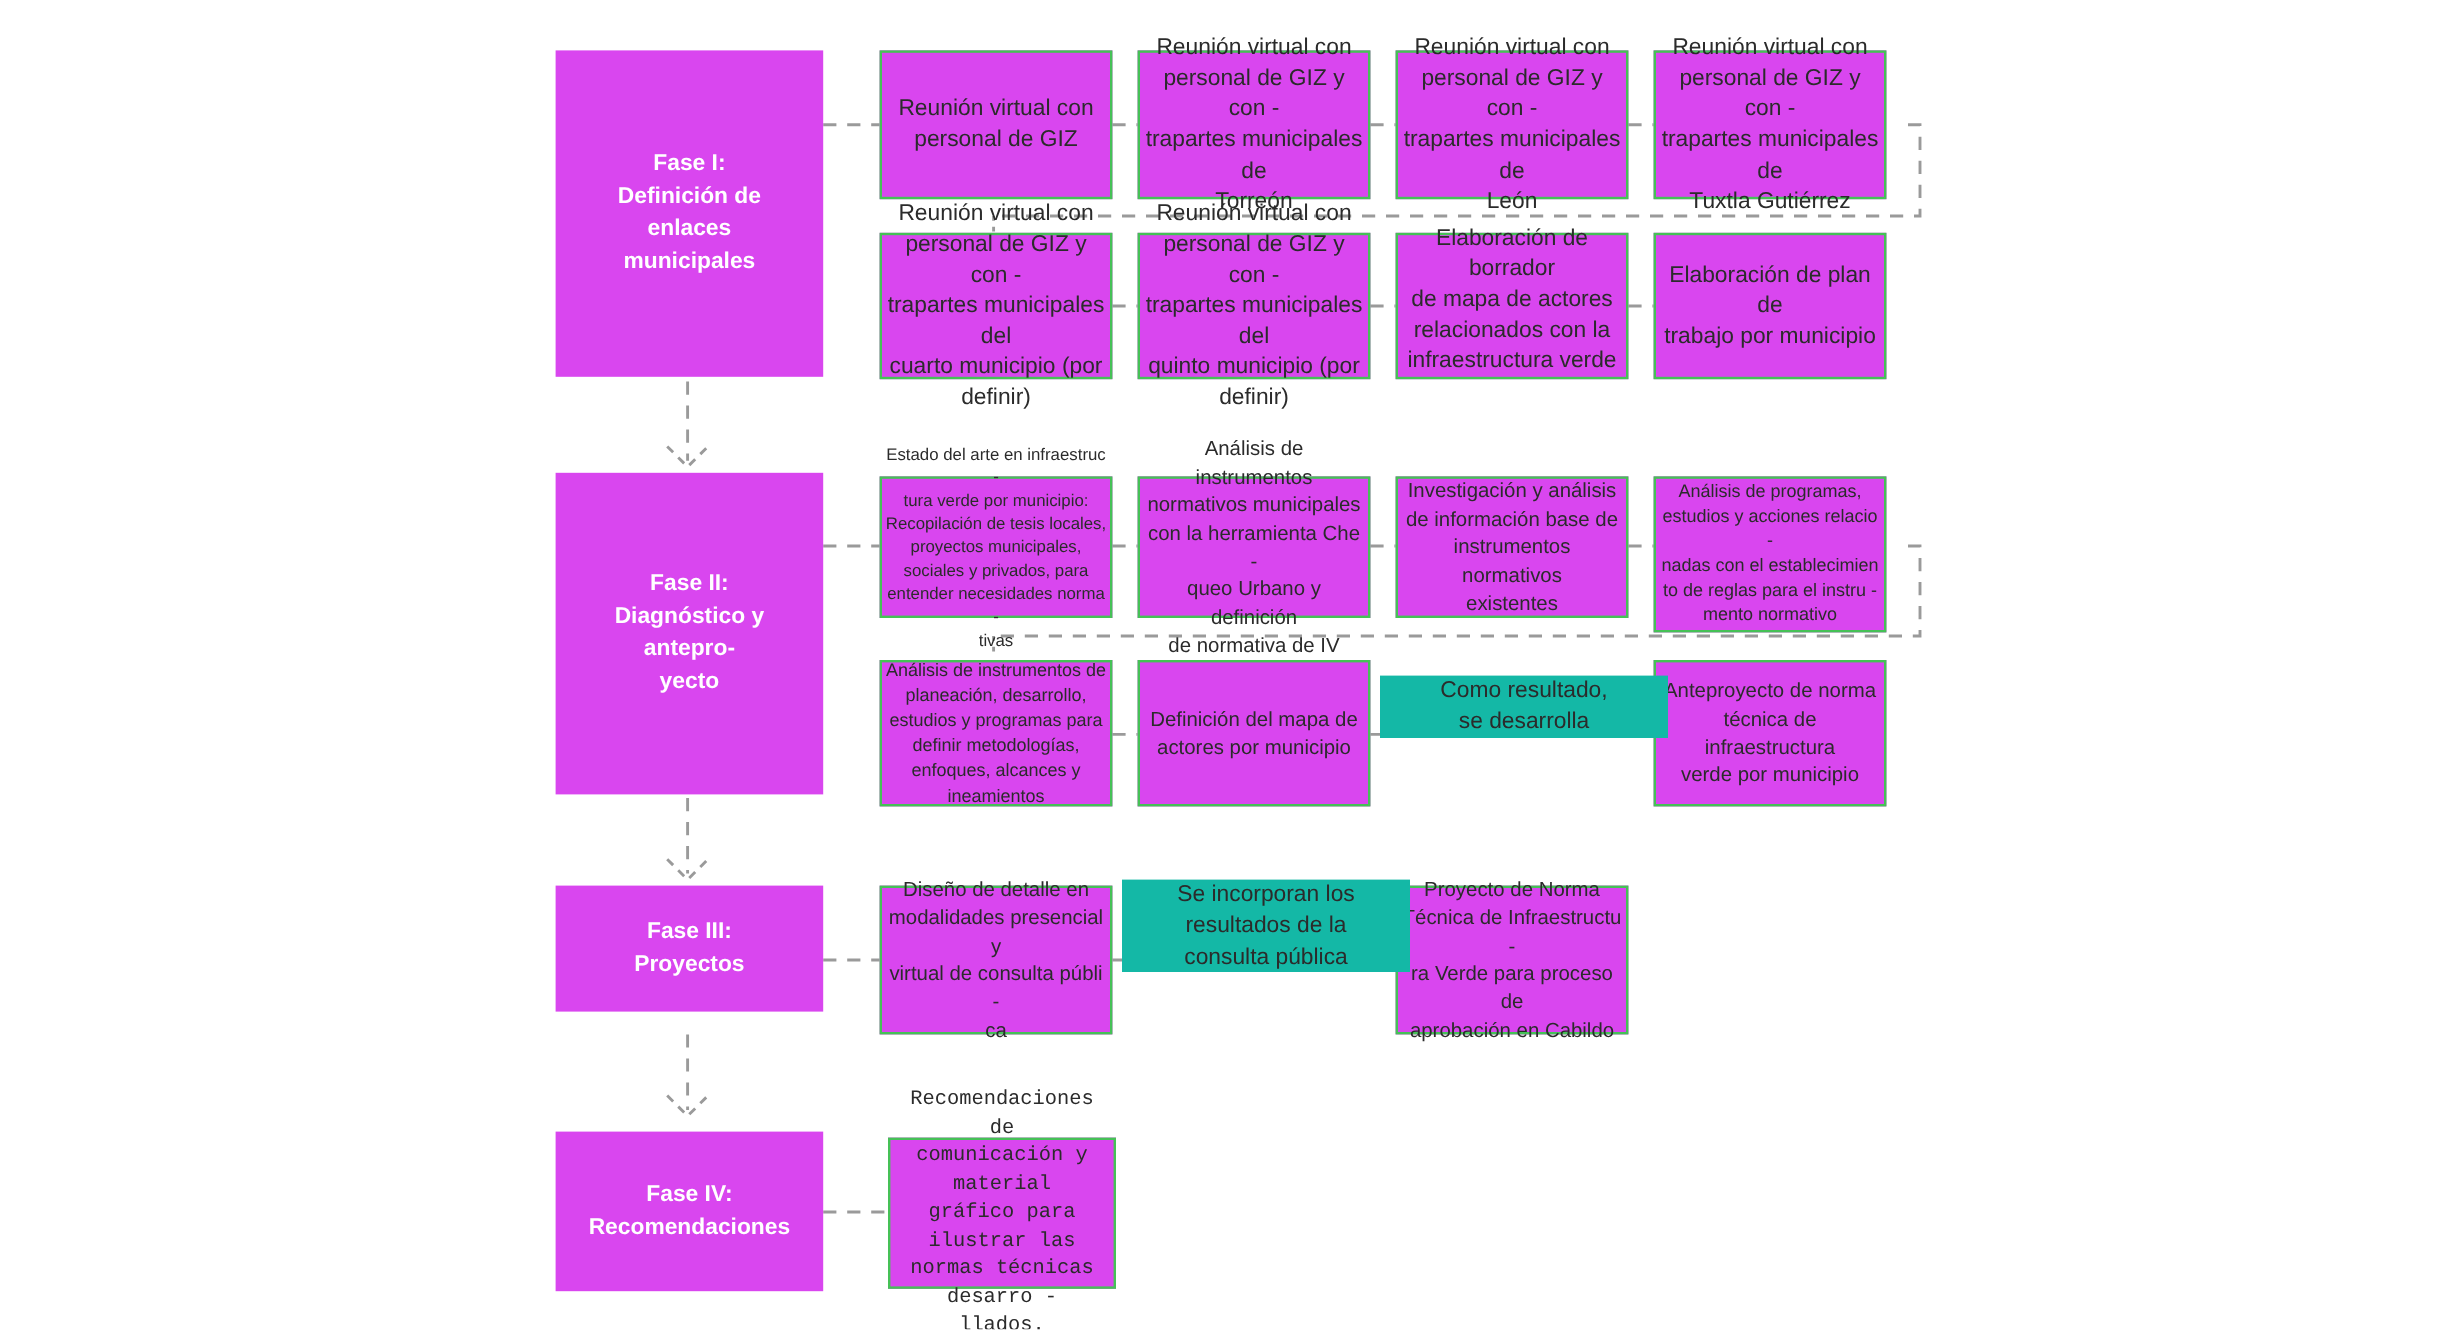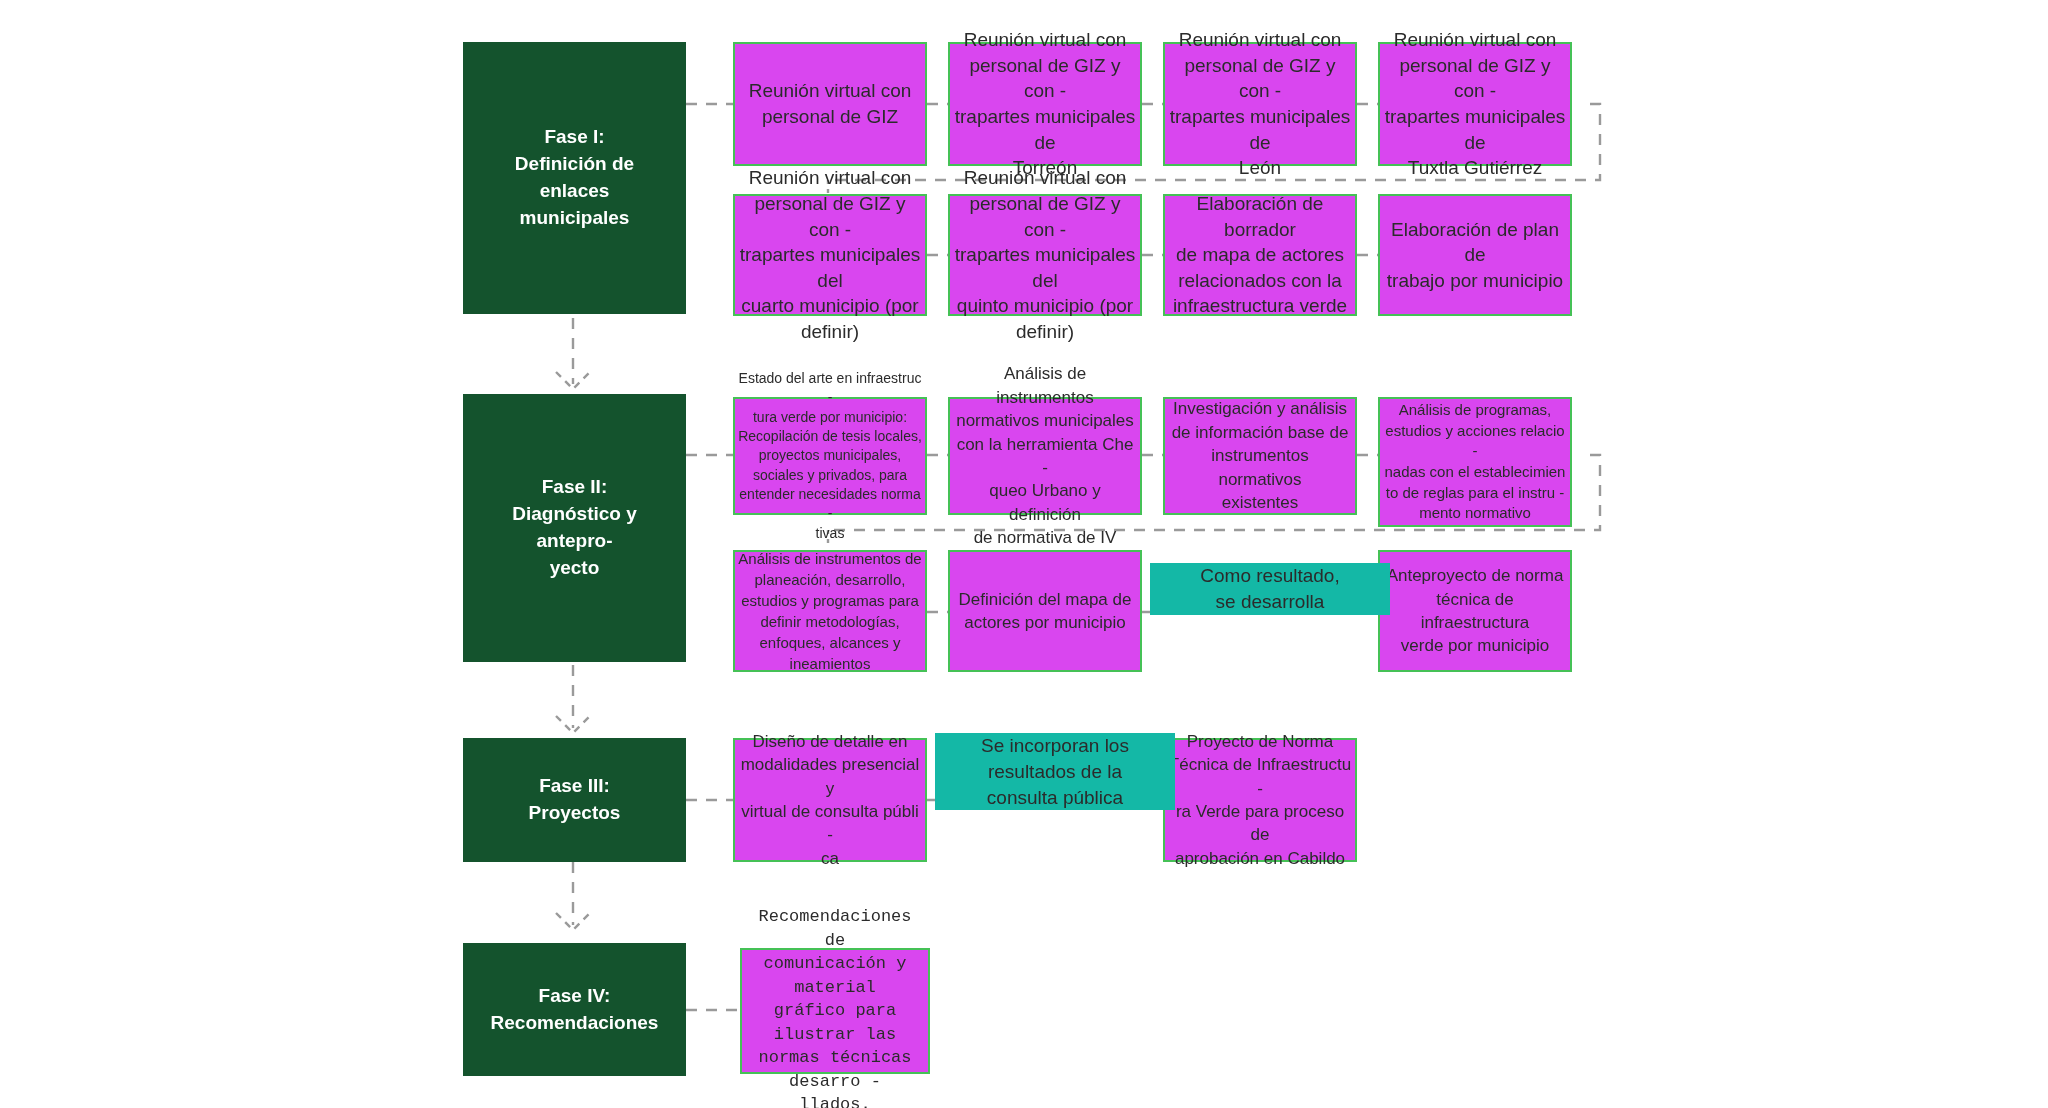--- a/index.html
+++ b/index.html
@@ -24,21 +24,21 @@
   #svg-layer {
     position: absolute;
     left: 0;
     top: 0;
     width: 2048px;
     height: 1108px;
     pointer-events: none;
   }
   .phase-block {
     position: absolute;
-    background: #14532d;
+    background: #d946ef;
     color: #ffffff;
     font-weight: bold;
     font-size: 19px;
     line-height: 1.42;
     display: flex;
     align-items: center;
     justify-content: center;
     text-align: center;
     box-sizing: border-box;
     padding: 4px 28px;
@@ -131,21 +131,21 @@
 Definición de enlaces
 municipales</span>
   </div>
 
   <div class="phase-block" style="left:463px; top:394px; width:223px; height:268px;">
     <span class="ptext">Fase II:
 Diagnóstico y antepro-
 yecto</span>
   </div>
 
-  <div class="phase-block" style="left:463px; top:738px; width:223px; height:124px;">
+  <div class="phase-block" style="left:463px; top:738px; width:223px; height:105px;">
     <span class="ptext">Fase III:
 Proyectos</span>
   </div>
 
   <div class="phase-block" style="left:463px; top:943px; width:223px; height:133px;">
     <span class="ptext">Fase IV:
 Recomendaciones</span>
   </div>
 
   <div class="node-box" style="left:733px; top:42px; width:194px; height:124px; font-size:19px; line-height:1.35;">
@@ -178,21 +178,21 @@
 cuarto municipio (por
 definir)</span>
   </div>
   <div class="node-box" style="left:948px; top:194px; width:194px; height:122px; font-size:19px; line-height:1.35;">
     <span class="ntext">Reunión virtual con
 personal de GIZ y con -
 trapartes municipales del
 quinto municipio (por
 definir)</span>
   </div>
-  <div class="node-box" style="left:1163px; top:194px; width:194px; height:122px; font-size:19px; line-height:1.35;">
+  <div class="node-box" style="left:1163px; top:194px; width:194px; height:122px; font-size:19px; line-height:1.35;align-items:flex-end;">
     <span class="ntext">Elaboración de borrador
 de mapa de actores
 relacionados con la
 infraestructura verde</span>
   </div>
   <div class="node-box" style="left:1378px; top:194px; width:194px; height:122px; font-size:19px; line-height:1.35;">
     <span class="ntext">Elaboración de plan de
 trabajo por municipio</span>
   </div>
 

